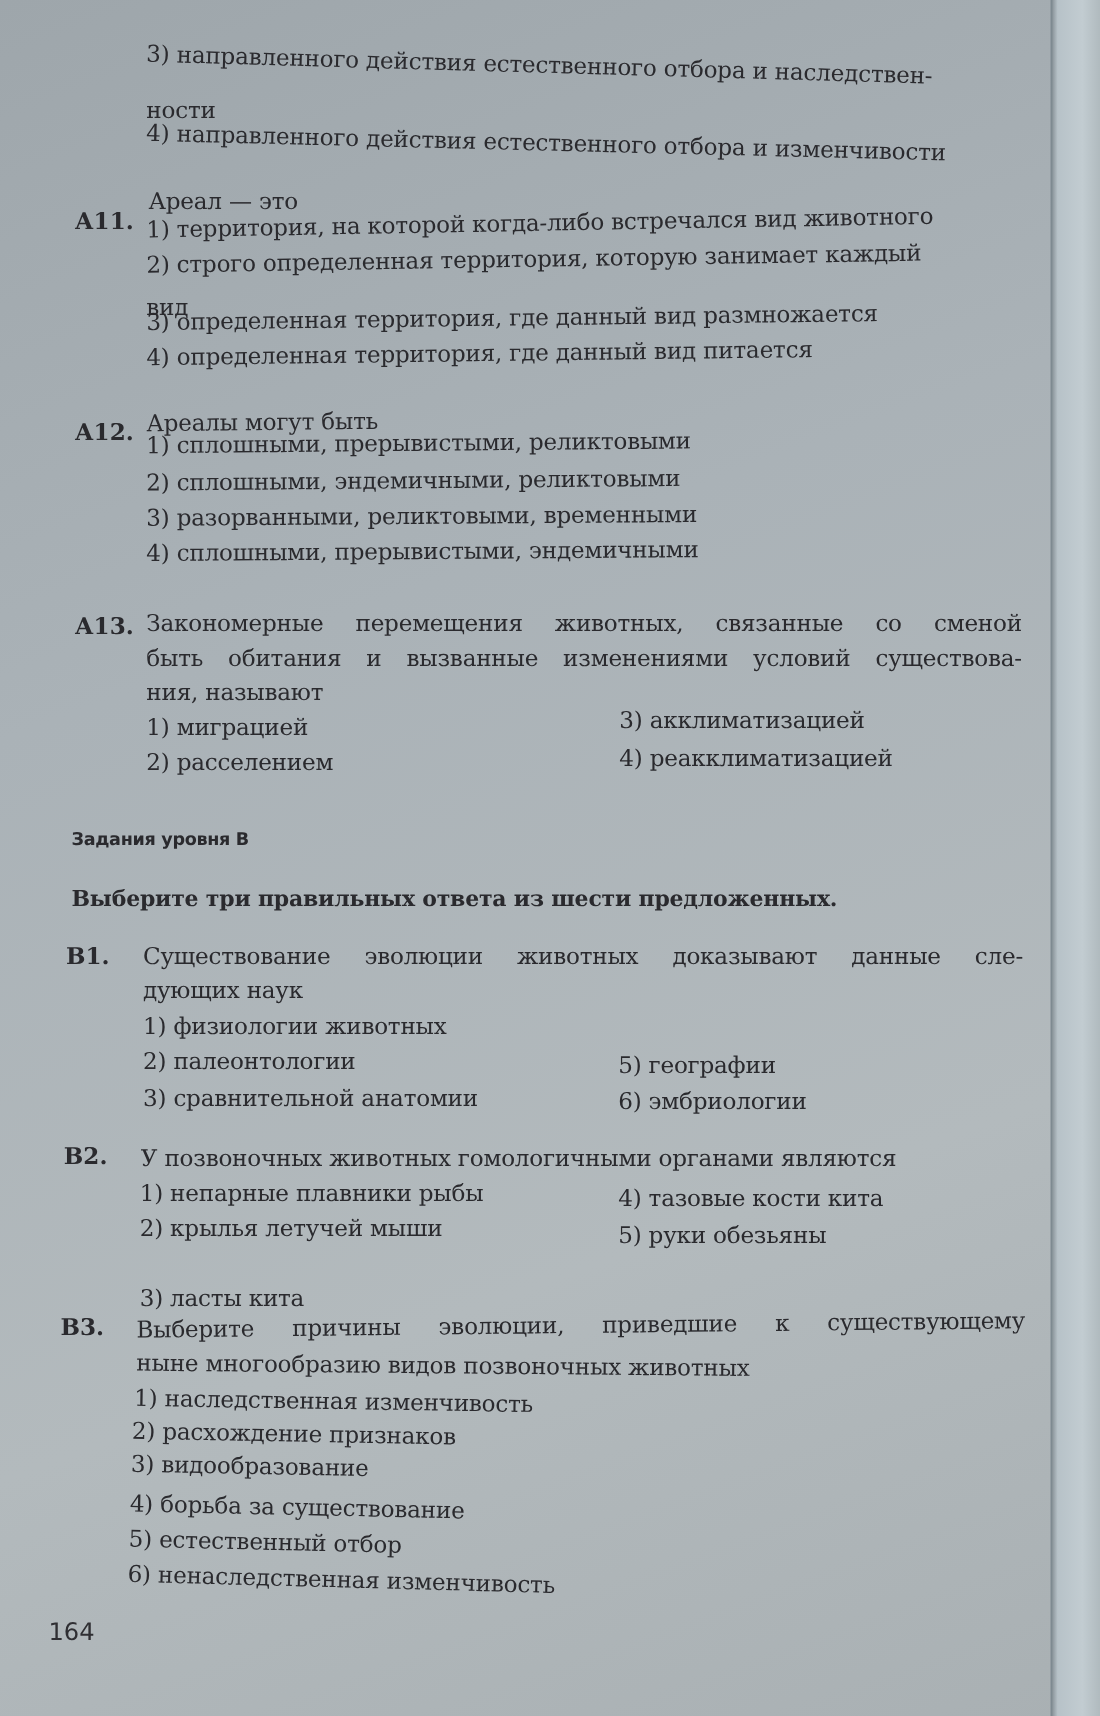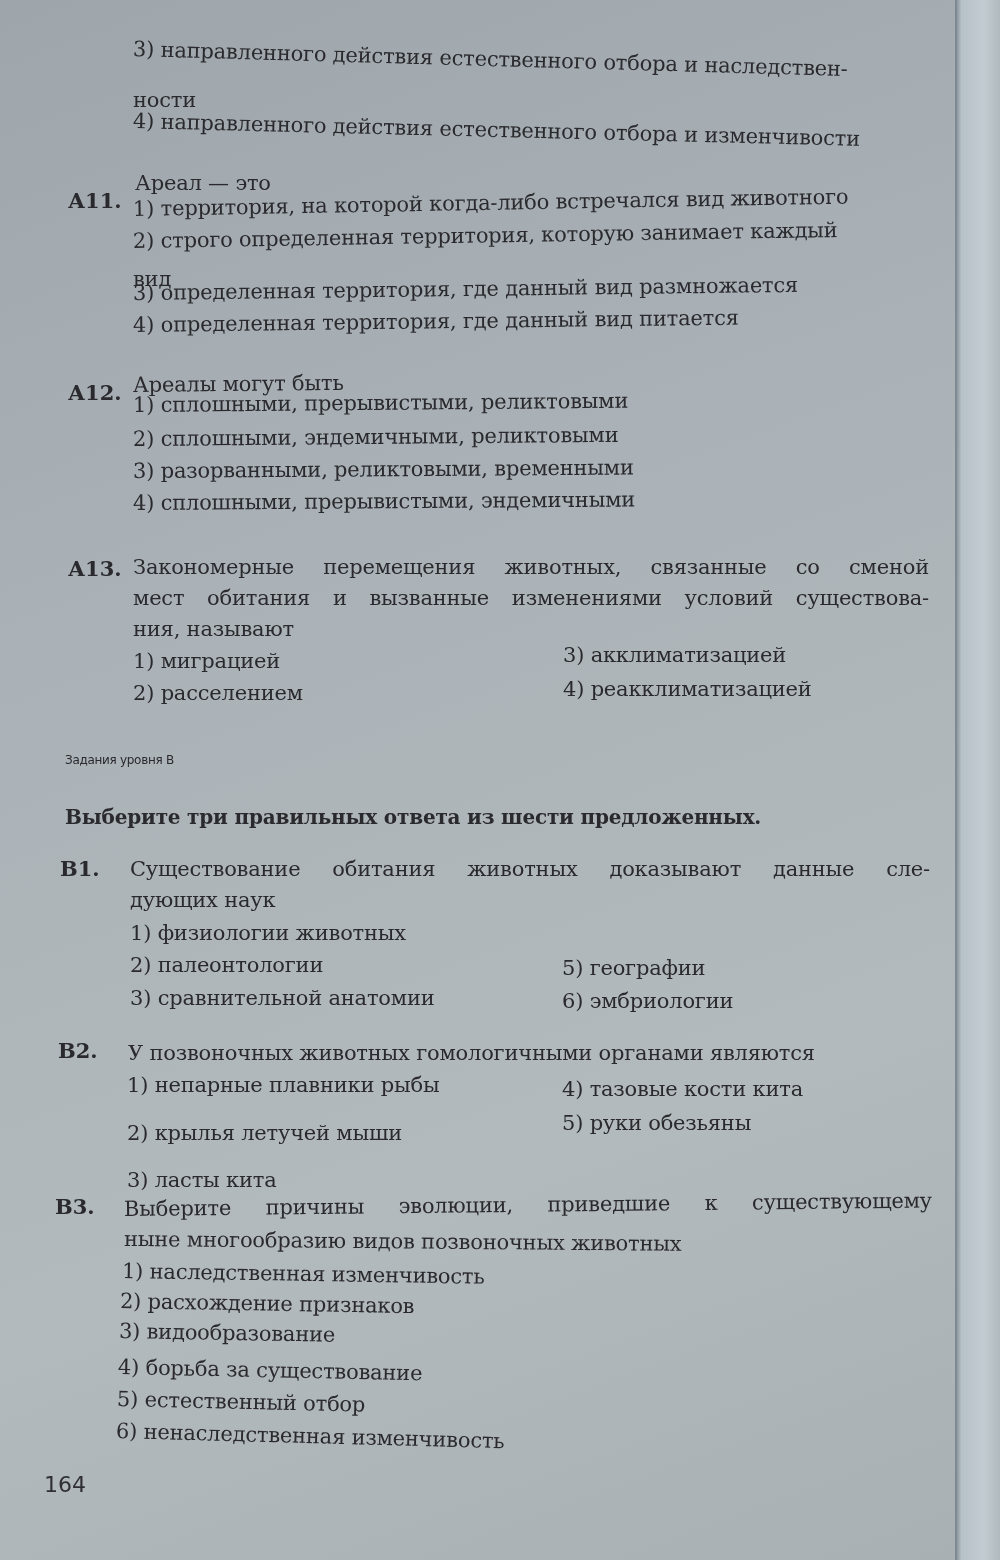--- a/index.html
+++ b/index.html
@@ -42,22 +42,22 @@
     .qnum {
       font-weight: bold;
       position: absolute;
       white-space: nowrap;
       font-size: 21px;
       line-height: 26px;
     }
     .section-title {
       position: absolute;
       font-family: "DejaVu Sans", "Liberation Sans", sans-serif;
-      font-weight: normal;
-      font-size: 12px;
+      font-weight: bold;
+      font-size: 16px;
       white-space: nowrap;
       letter-spacing: -0.3px;
     }
     .instruction {
       position: absolute;
       font-weight: bold;
       font-size: 20px;
       white-space: nowrap;
       letter-spacing: -0.2px;
     }
@@ -87,43 +87,43 @@
 
   <div class="qnum" style="left:68px; top:380px;">А12.</div>
   <div class="line" style="left:133px; top:372px; transform:rotate(-0.6deg);">Ареалы могут быть</div>
   <div class="line" style="left:133px; top:392px; transform:rotate(-0.5deg);">1) сплошными, прерывистыми, реликтовыми</div>
   <div class="line" style="left:133px; top:426px; transform:rotate(-0.5deg);">2) сплошными, эндемичными, реликтовыми</div>
   <div class="line" style="left:133px; top:458px; transform:rotate(-0.4deg);">3) разорванными, реликтовыми, временными</div>
   <div class="line" style="left:133px; top:490px; transform:rotate(-0.4deg);">4) сплошными, прерывистыми, эндемичными</div>
 
   <div class="qnum" style="left:68px; top:556px;">А13.</div>
   <div class="line" style="left:133px; top:554px; width:796px; text-align:justify; text-align-last:justify;">Закономерные перемещения животных, связанные со сменой</div>
-  <div class="line" style="left:133px; top:585px; width:796px; text-align:justify; text-align-last:justify;">мест обитания и вызванные изменениями условий существова-</div>
+  <div class="line" style="left:133px; top:585px; width:796px; text-align:justify; text-align-last:justify;">быть обитания и вызванные изменениями условий существова-</div>
   <div class="line" style="left:133px; top:616px;">ния, называют</div>
   <div class="line" style="left:133px; top:648px;">1) миграцией</div>
   <div class="line" style="left:133px; top:680px;">2) расселением</div>
   <div class="line" style="left:563px; top:642px;">3) акклиматизацией</div>
   <div class="line" style="left:563px; top:676px;">4) реакклиматизацией</div>
 
   <div class="section-title" style="left:65px; top:753px;">Задания уровня В</div>
   <div class="instruction" style="left:65px; top:805px;">Выберите три правильных ответа из шести предложенных.</div>
 
   <div class="qnum" style="left:60px; top:856px;">В1.</div>
-  <div class="line" style="left:130px; top:856px; width:800px; text-align:justify; text-align-last:justify;">Существование обитания животных доказывают данные сле-</div>
+  <div class="line" style="left:130px; top:856px; width:800px; text-align:justify; text-align-last:justify;">Существование эволюции животных доказывают данные сле-</div>
   <div class="line" style="left:130px; top:887px;">дующих наук</div>
   <div class="line" style="left:130px; top:920px;">1) физиологии животных</div>
   <div class="line" style="left:130px; top:952px;">2) палеонтологии</div>
   <div class="line" style="left:130px; top:985px;">3) сравнительной анатомии</div>
   <div class="line" style="left:562px; top:955px;">5) географии</div>
   <div class="line" style="left:562px; top:988px;">6) эмбриологии</div>
 
   <div class="qnum" style="left:58px; top:1038px;">В2.</div>
   <div class="line" style="left:128px; top:1040px;">У позвоночных животных гомологичными органами являются</div>
   <div class="line" style="left:127px; top:1072px;">1) непарные плавники рыбы</div>
-  <div class="line" style="left:127px; top:1104px;margin-top:16px;">2) крылья летучей мыши</div>
+  <div class="line" style="left:127px; top:1104px;">2) крылья летучей мыши</div>
   <div class="line" style="left:127px; top:1134px;margin-top:33px;">3) ласты кита</div>
   <div class="line" style="left:562px; top:1076px;">4) тазовые кости кита</div>
   <div class="line" style="left:562px; top:1110px;">5) руки обезьяны</div>
 
   <div class="qnum" style="left:55px; top:1194px;">В3.</div>
   <div class="line" style="left:124px; top:1196px; width:808px; text-align:justify; text-align-last:justify; transform:rotate(-0.6deg);">Выберите причины эволюции, приведшие к существующему</div>
   <div class="line" style="left:124px; top:1226px; transform:rotate(0.5deg);">ныне многообразию видов позвоночных животных</div>
   <div class="line" style="left:122px; top:1258px; transform:rotate(0.9deg);">1) наследственная изменчивость</div>
   <div class="line" style="left:120px; top:1288px; transform:rotate(1.0deg);">2) расхождение признаков</div>
   <div class="line" style="left:119px; top:1318px; transform:rotate(1.0deg);">3) видообразование</div>

